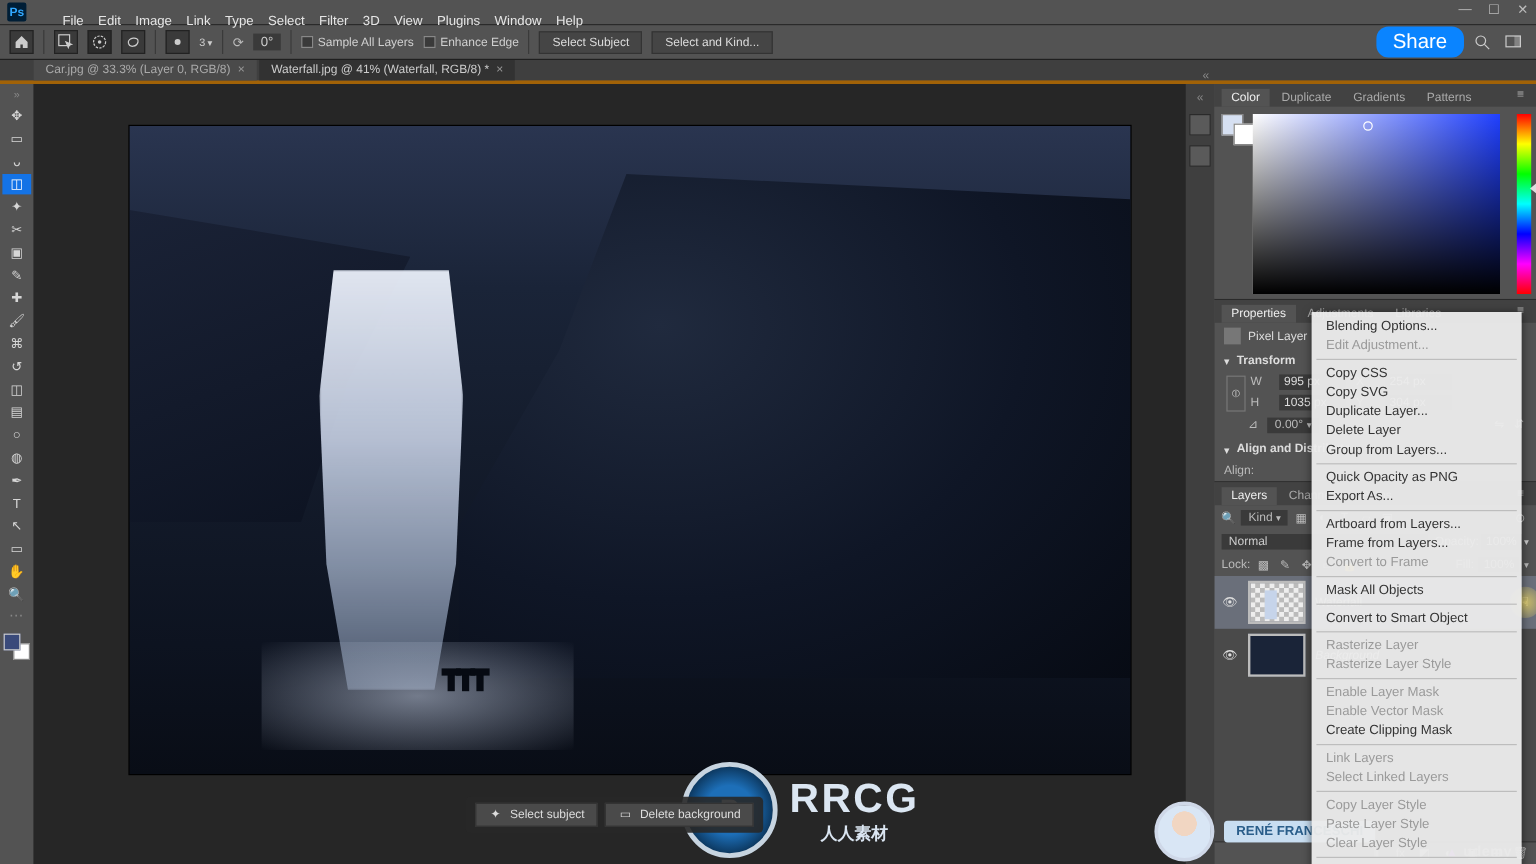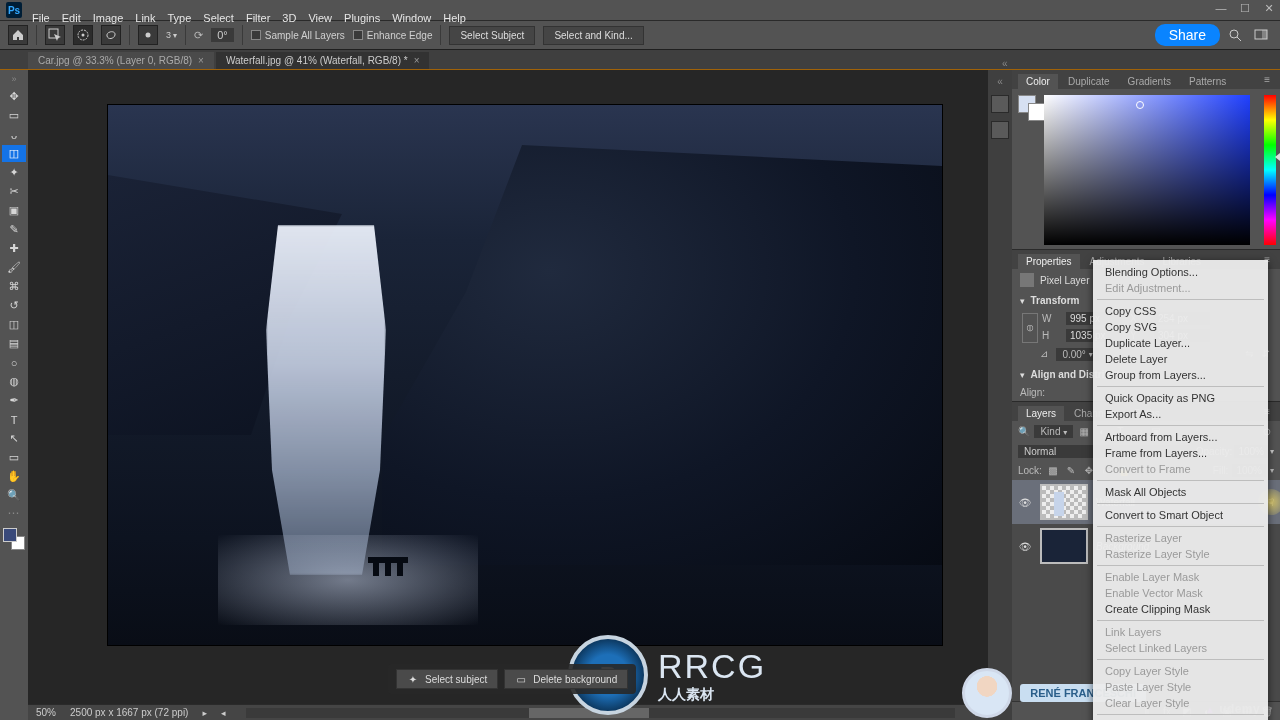--- a/index.html
+++ b/index.html
@@ -1,33 +1,33 @@
 <!DOCTYPE html>
 <html><head>
 <meta charset="utf-8">
 <style>
   * { box-sizing: border-box; margin: 0; padding: 0; font-family: "Segoe UI", Tahoma, sans-serif; }
   html, body { width: 1280px; height: 720px; overflow: hidden; background:#323232; color:#ccc; font-size:11px; }
   
   .menubar { height:20px; background:#535353; display:flex; align-items:center; padding:0 6px; position:relative;}
-  .menubar .ps-logo { width:16px; height:16px; background:linear-gradient(#001e36,#001e36); color:#31a8ff; font-weight:bold; font-size:10px; display:flex; align-items:center; justify-content:center; border-radius:2px; margin-right:4px;}
+  .menubar .ps-logo { width:16px; height:16px; background:linear-gradient(#001e36,#001e36); color:#31a8ff; font-weight:bold; font-size:10px; display:flex; align-items:center; justify-content:center; border-radius:2px; margin-right:24px;}
   .menubar .menu-item { padding:2px 6px; color:#e6e6e6; cursor:default;margin-top:16px;}
   .winctrls { position:absolute; right:4px; top:2px; display:flex; gap:10px; color:#bbb;}
   .winctrls span{ width:14px; text-align:center;}
   
   .optionsbar { height:30px; background:#535353; border-top:1px solid #2a2a2a; border-bottom:1px solid #1f1f1f; display:flex; align-items:center; padding:0 8px; gap:8px;}
   .optionsbar .tool-icon { width:20px; height:20px; background:#3a3a3a; display:flex; align-items:center; justify-content:center; border:1px solid #222;}
   .optionsbar .sep { width:1px; height:20px; background:#3a3a3a;}
   .optionsbar .chk { display:flex; align-items:center; gap:4px; color:#d0d0d0; font-size:10px;}
   .optionsbar .chk .box { width:10px; height:10px; border:1px solid #888; background:#3a3a3a;}
   .optionsbar .obtn{ padding:3px 10px; background:#454545; color:#ddd; border:1px solid #333; font-size:10px;}
-  .optionsbar .share{ margin-left:auto; padding:3px 14px; background:#0a84ff; color:#fff; border-radius:10px; font-size:14px;}
+  .optionsbar .share{ margin-left:auto; padding:3px 14px; background:#0a84ff; color:#fff; border-radius:10px; font-size:17px;}
   .optionsbar .right-icon{ width:18px; text-align:center; color:#ccc;}
   
-  .tabstrip { height:20px; background:#3f3f3f; display:flex; align-items:flex-end; padding-left:28px; border-bottom:1px solid #a16207;}
+  .tabstrip { height:20px; background:#3f3f3f; display:flex; align-items:flex-end; padding-left:28px; border-bottom:3px solid #a16207;}
   .tabstrip .doctab{ padding:3px 10px 3px 10px; background:#323232; color:#ccc; font-size:10px; margin-right:2px; display:flex; align-items:center; gap:6px;}
   .tabstrip .doctab.inactive{ background:#4a4a4a; color:#aaa;}
   .tabstrip .doctab .x{ color:#999; font-size:10px;}
   
   .mainrow { position:relative; height:650px; display:flex; }
   
   .toolbar { width:28px; background:#535353; display:flex; flex-direction:column; align-items:center; padding-top:4px; gap:2px;}
   .toolbar .tbtn{ width:24px; height:17px; display:flex; align-items:center; justify-content:center; color:#d6d6d6; cursor:default;}
   .toolbar .tbtn.active{ background:#1473e6; color:#fff;}
   .toolbar .dots{ color:#888; font-size:12px; letter-spacing:1px;}
@@ -47,22 +47,22 @@
   .people span::before{content:""; position:absolute; left:-5px; top:-3px; width:16px; height:6px; background:#060a12;}
   
   .floatbar{ position:absolute; left:360px; bottom:26px; display:flex; gap:6px; background:rgba(40,40,40,0.9); padding:5px 8px; border-radius:4px; z-index:5;}
   .floatbar .fbtn{ display:flex; align-items:center; gap:6px; padding:3px 10px; background:#4a4a4a; color:#ddd; font-size:10px; border:1px solid #333;}
   .floatbar .fbtn .fi{ width:12px; height:12px; display:inline-flex; align-items:center; justify-content:center;}
   
   .watermark{ position:absolute; left:540px; bottom:5px; display:flex; align-items:center; gap:10px; z-index:3;}
   .wm-circle{ width:80px; height:80px; border:4px solid #c7d4e0; border-radius:50%; display:flex; align-items:center; justify-content:center; background:radial-gradient(circle,#1d6fb8 40%, #0d3a63 70%);}
   .wm-circle span{ color:#e8f1fb; font-weight:bold; font-size:22px;}
   .wm-text{ color:#dbe6f2;}
-  .wm-text .big{ font-size:34px; font-weight:400; letter-spacing:2px;}
-  .wm-text .small{ font-size:14px; font-weight:600;}
+  .wm-text .big{ font-size:34px; font-weight:700; letter-spacing:2px;}
+  .wm-text .small{ font-size:14px; font-weight:600;text-align:center;}
   
   .statusbar{ position:absolute; left:0; bottom:0; right:0; height:16px; background:#454545; display:flex; align-items:center; gap:14px; padding:0 8px; color:#ccc; font-size:10px; border-top:1px solid #2a2a2a;}
   .statusbar .arrow{font-size:9px;}
   .statusbar .scroll-track{ flex:1; height:10px; background:#3a3a3a; position:relative; margin:0 6px;}
   .statusbar .scroll-thumb{ position:absolute; left:40%; width:120px; height:10px; background:#666;}
 
   
   .collapsed-panels{ width:24px; background:#3f3f3f; padding-top:6px; display:flex; flex-direction:column; align-items:center; gap:8px;}
   .collapsed-panels .cp{ width:18px; height:18px; background:#5a5a5a; border:1px solid #2a2a2a;}
 
@@ -290,30 +290,20 @@
     <div class="watermark">
       <div class="wm-circle">
           <span>R</span>
         </div>
       <div class="wm-text">
         <div class="big">RRCG</div>
         <div class="small">人人素材</div>
       </div>
     </div>
 
-    <div class="statusbar">
-      <span>50%</span>
-      <span>2500 px x 1667 px (72 ppi)</span>
-      <span class="arrow">▸</span>
-      <span class="arrow">◂</span>
-      <div class="scroll-track">
-          <div class="scroll-thumb"></div>
-        </div>
-      <span class="arrow">▸</span>
-    </div>
   </div>
 
   <div class="collapsed-panels">
     <span style="color:#888;font-size:10px;">«</span>
     <div class="cp"></div>
     <div class="cp"></div>
   </div>
 
   <div class="panels">
     <span style="position:absolute;left:-10px;top:-12px;color:#888;font-size:10px;">«</span>

